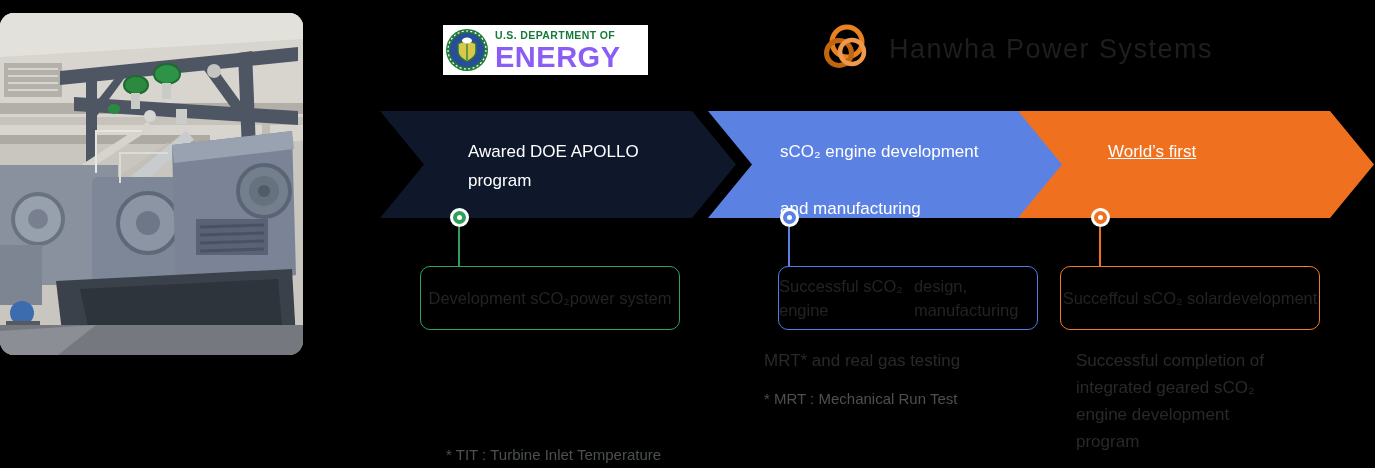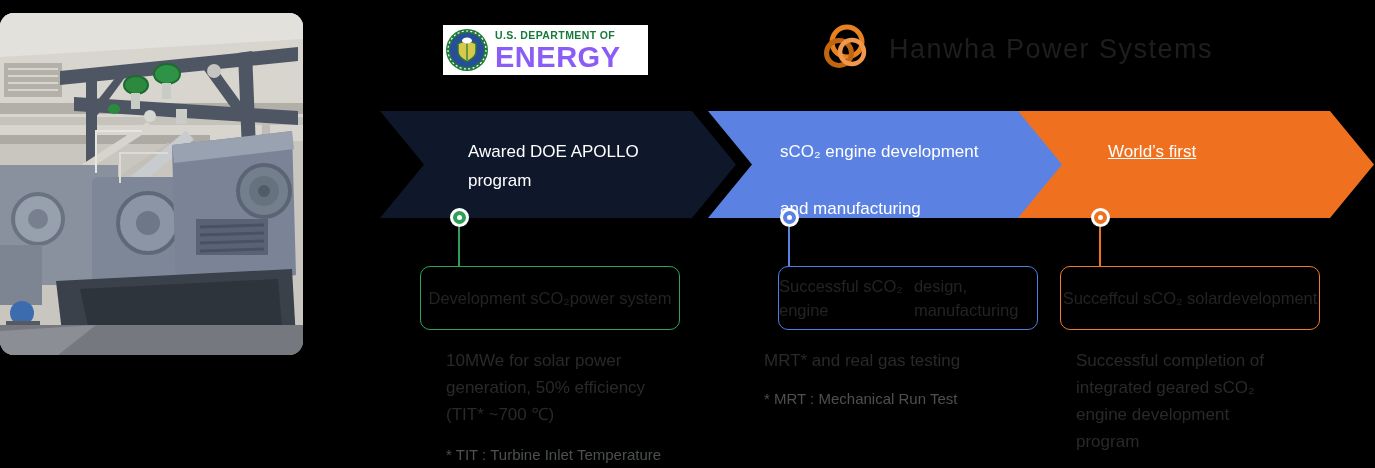--- a/index.html
+++ b/index.html
@@ -185,26 +185,20 @@
   </div>
   <div class="rbox b1">
     <span>Successful sCO₂ engine</span>
     <span>design, manufacturing</span>
   </div>
   <div class="rbox b2">
     <span>Succeffcul sCO₂ solar</span>
     <span>development</span>
   </div>
 
-  <div class="desc t0">
-    <span>10MWe for solar power</span>
-    <span>generation, 50% efficiency</span>
-    <span>(TIT* ~700 ℃)</span>
-    <span></span>
-  </div>
   <div class="desc t1">
     <span>MRT* and real gas testing</span>
   </div>
   <div class="desc t2">
     <span>Successful completion of</span>
     <span>integrated geared sCO₂</span>
     <span>engine development</span>
     <span>program</span>
   </div>
 

